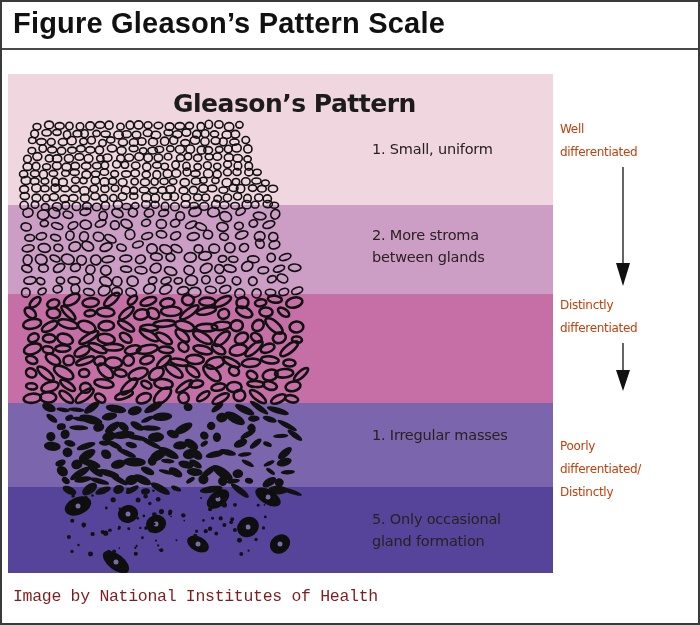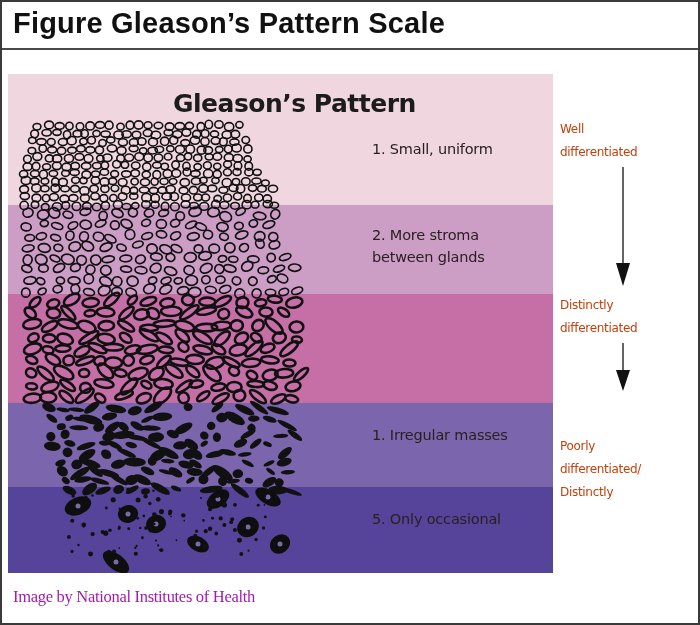--- a/index.html
+++ b/index.html
@@ -7,21 +7,21 @@
   #frame{position:absolute;left:0;top:0;width:696px;height:621px;border:2px solid #3a3a3a;background:#fff;}
   #header{position:absolute;left:0;top:0;width:696px;height:46px;border-bottom:2px solid #4a4a4a;text-decoration:underline;}
   #fig-title{position:absolute;left:11px;top:5px;font-family:"Liberation Sans",sans-serif;font-weight:bold;font-size:29px;color:#111;letter-spacing:0.2px;}
   #panel{position:absolute;left:8px;top:74px;width:607px;height:499px;}
   .band{position:absolute;left:0;width:545px;}
   #panel-title{position:absolute;left:165px;top:15px;font-family:"DejaVu Sans",sans-serif;font-weight:bold;font-size:25px;color:#1c1c1c;letter-spacing:-0.5px;}
   .grade-label{position:absolute;left:364px;width:180px;font-family:"DejaVu Sans",sans-serif;font-weight:normal;font-size:14.5px;line-height:22px;color:#2a2020;letter-spacing:-0.2px;}
   #illus{position:absolute;left:0;top:0;}
   .scale-text{position:absolute;left:560px;width:125px;text-align:left;font-family:"DejaVu Sans",sans-serif;font-size:12px;line-height:23px;color:#c2410c;letter-spacing:-0.3px;}
   #arrows{position:absolute;left:0;top:0;}
-  #credit{position:absolute;left:13px;top:587px;font-family:Liberation Serif, serif;font-size:16.5px;color:#a21caf;letter-spacing:-0.3px;}
+  #credit{position:absolute;left:13px;top:587px;font-family:Liberation Mono, monospace;font-size:16.5px;color:#7f1d1d;letter-spacing:-0.3px;}
 </style>
 </head>
 <body>
 
 <div id="frame">
   <div id="header">
     <div id="fig-title">Figure  Gleason’s Pattern Scale</div>
   </div>
 </div>
 
@@ -811,20 +811,21 @@
   </div>
   <div class="grade-label" style="top:150px;">
     <div>2. More stroma</div>
     <div>between glands</div>
   </div>
   <div class="grade-label" style="top:350px;">
     <div>1. Irregular masses</div>
   </div>
   <div class="grade-label" style="top:434px;">
     <div>5. Only occasional</div>
+    <div>gland formation</div>
   </div>
 </div>
 
 <div class="scale-text" style="top:118px;">
   <div>Well</div>
   <div>differentiated</div>
 </div>
 <div class="scale-text" style="top:294px;">
   <div>Distinctly</div>
   <div>differentiated</div>

